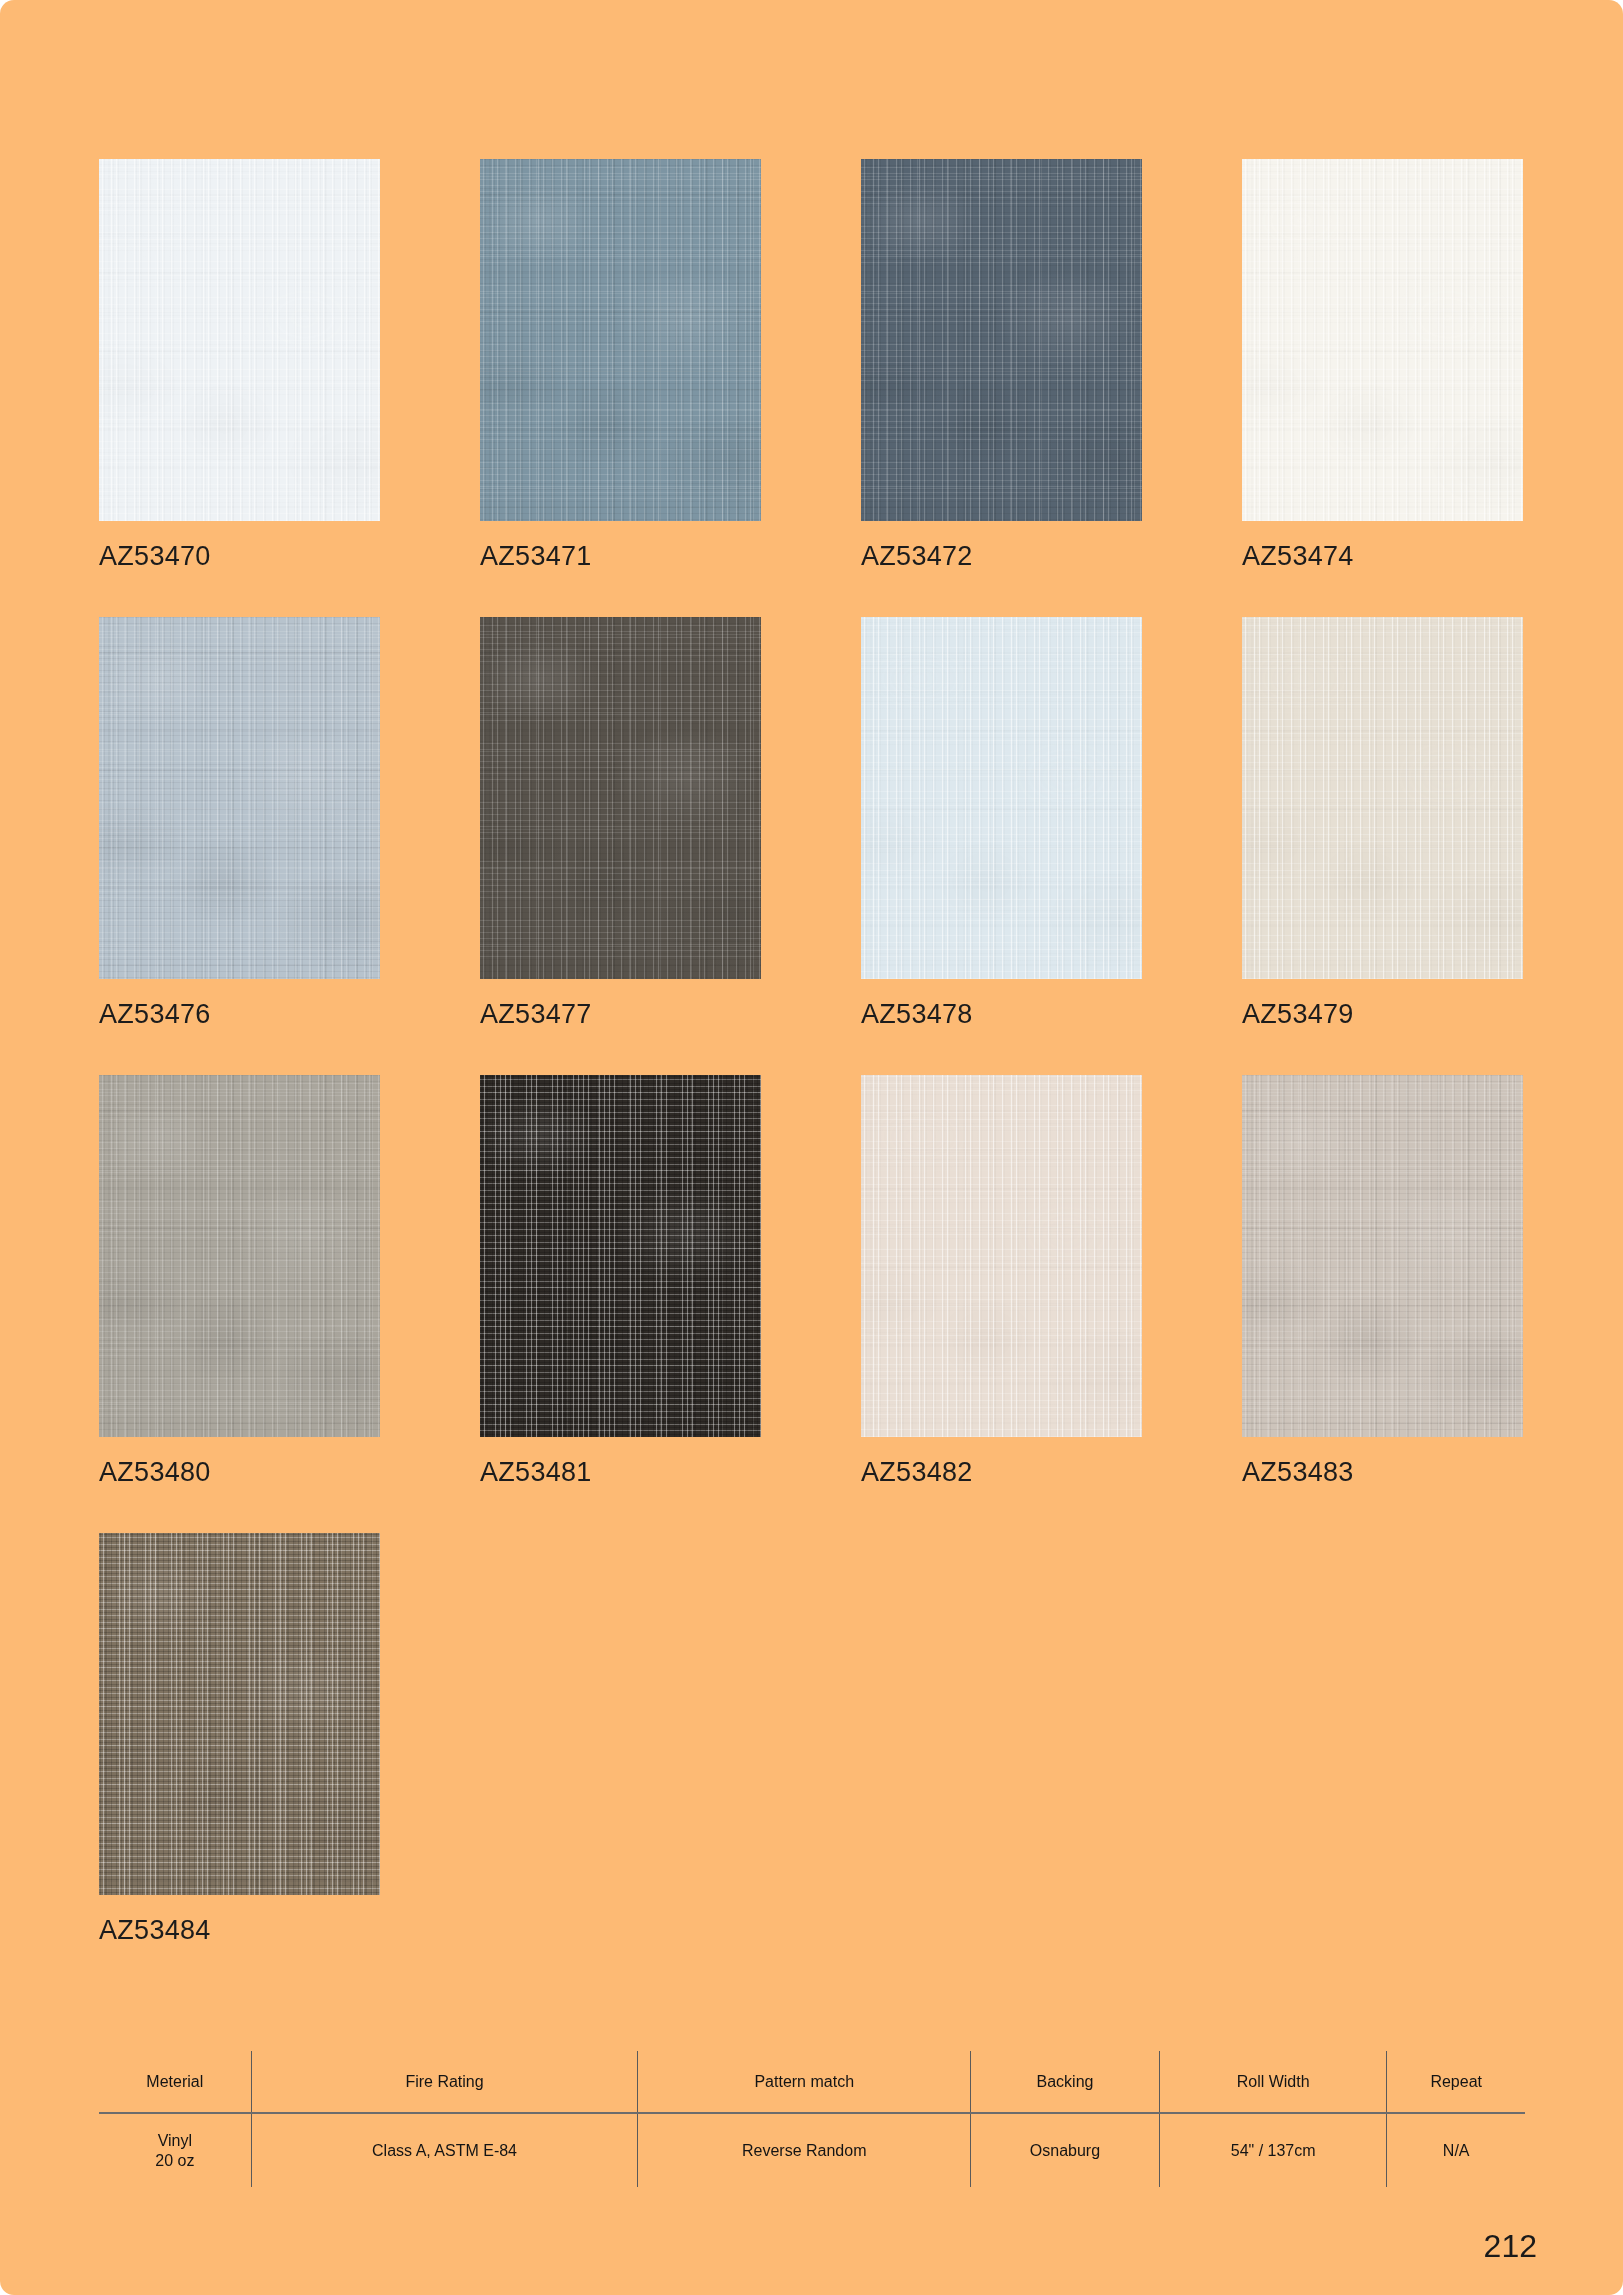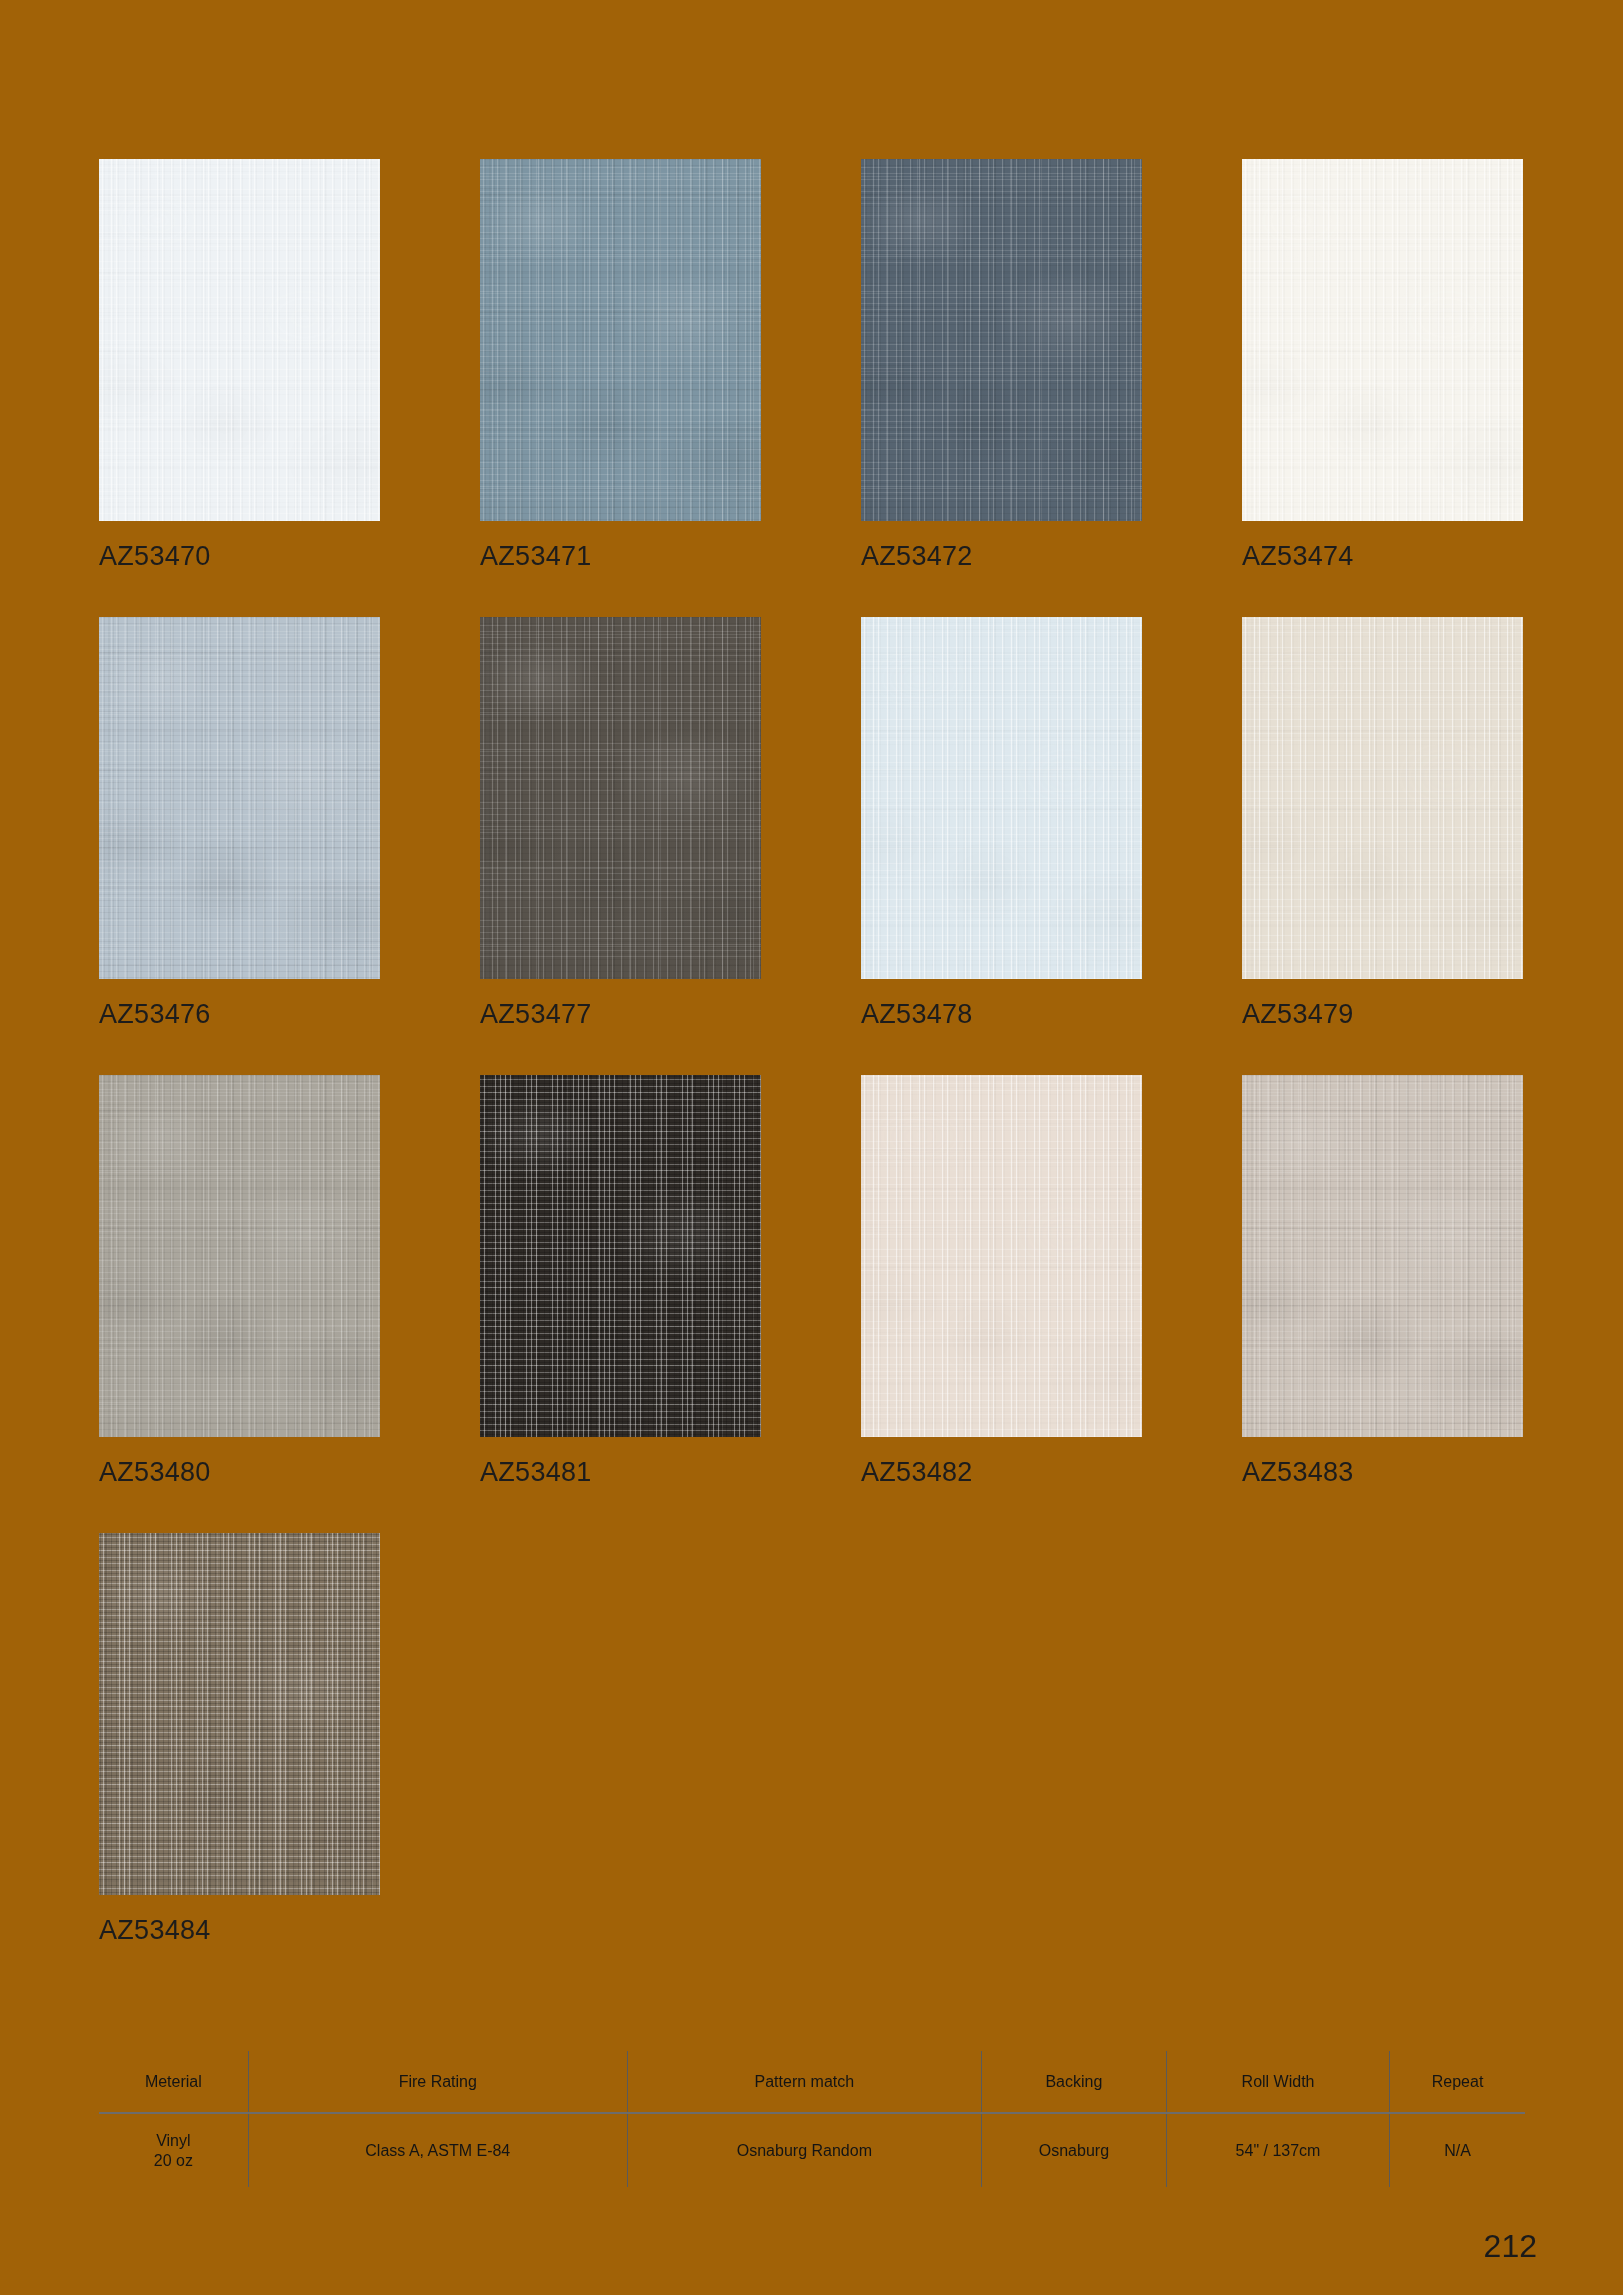--- a/index.html
+++ b/index.html
@@ -10,22 +10,23 @@
   }
   body {
     font-family: "Liberation Sans", sans-serif;
     color: #1a1a1a;
     -webkit-font-smoothing: antialiased;
   }
   .page {
     position: relative;
     width: 1623px;
     height: 2295px;
-    background: #a16207;
+    background: #fdba74;
     overflow: hidden;
+    border-radius: 14px;
   }
 
   
   .swatch-grid {
     position: absolute;
     left: 99px;
     top: 159px;
     width: 1426px;
     display: grid;
     grid-template-columns: repeat(4, 281px);
@@ -365,21 +366,21 @@
               <span>20 oz</span>
             </div>
           </td>
           <td>
             <div class="cell-stack">
               <span>Class A, ASTM E-84</span>
             </div>
           </td>
           <td>
             <div class="cell-stack">
-              <span>Osnaburg Random</span>
+              <span>Reverse Random</span>
             </div>
           </td>
           <td>
             <div class="cell-stack">
               <span>Osnaburg</span>
             </div>
           </td>
           <td>
             <div class="cell-stack">
               <span>54" / 137cm</span>

